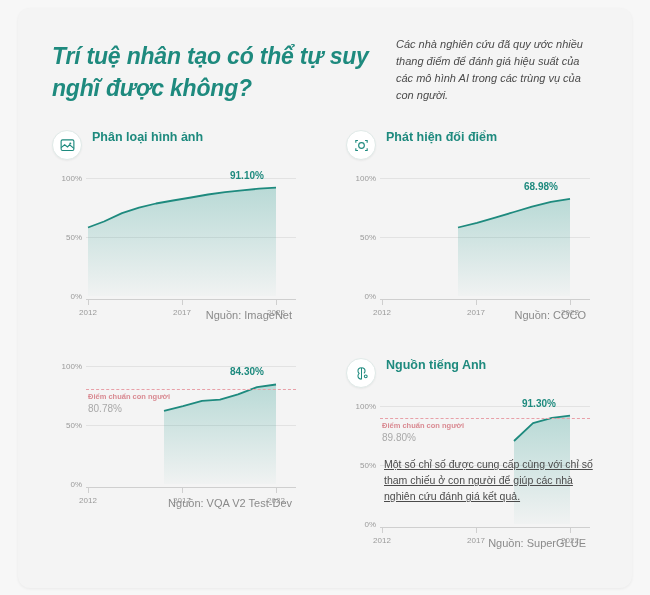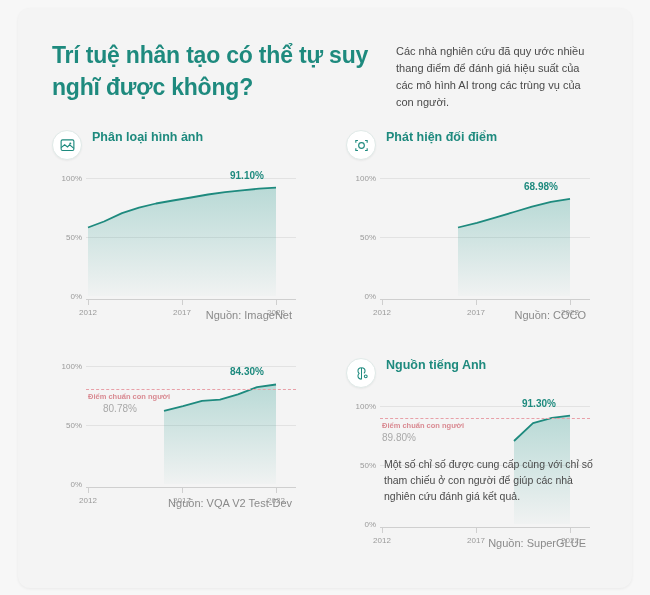--- a/index.html
+++ b/index.html
@@ -19,24 +19,25 @@
     position: absolute;
     left: 18px; top: 8px;
     width: 614px; height: 580px;
     background: #f4f4f4;
     border-radius: 12px;
     box-shadow: 0 1px 3px rgba(0,0,0,0.06);
   }
   
   .header {
     position: absolute;
-    left: 52px; top: 39px;
+    left: 52px; top: 32px;
     width: 560px;
     display: flex;
-    align-items: flex-start;
+    align-items: flex-end;
+    font-style: italic;
   }
   .title {
     width: 330px;
     font-size: 23px;
     line-height: 32px;
     font-weight: bold;
     color: #1e8a7e;
     letter-spacing: -0.2px;
   }
   .intro {
@@ -167,20 +168,21 @@
     line-height: 16px;
     color: #4a4a4a;
   }
   .note-1 {
     left: 80px; top: 112px;
     width: 210px;
   }
   .note-2 {
     left: 384px; top: 456px;
     width: 210px;
+    text-decoration: underline;
   }
 </style>
 </head>
 <body>
 
 <div id="page">
   <div class="card-bg"></div>
 
   <div class="header">
     <div class="title">Trí tuệ nhân tạo có thể tự suy nghĩ được không?</div>
@@ -285,21 +287,21 @@
                 <stop offset="0%" stop-color="#2f9c90" stop-opacity="0.30"></stop>
                 <stop offset="100%" stop-color="#2f9c90" stop-opacity="0.02"></stop>
               </linearGradient>
             </defs>
             <path d="M112,50.8 L131,46.1 L150,40.8 L168,39.6 L186,34.3 L205,27.2 L224,24.5 L224,124 L112,124 Z" fill="url(#g3)"></path>
             <path d="M112,50.8 L131,46.1 L150,40.8 L168,39.6 L186,34.3 L205,27.2 L224,24.5" fill="none" stroke="#1e8a7e" stroke-width="1.8" stroke-linejoin="round"></path>
           </svg>
         </div>
         <div class="baseline" style="top:28.7px"></div>
         <div class="baseline-label" style="left:36px; top:32px">Điểm chuẩn con người</div>
-        <div class="baseline-value" style="left:51px; top:43px">80.78%</div>
+        <div class="baseline-value" style="left:36px; top:43px">80.78%</div>
         <div class="value-label" style="left:178px; top:6px">84.30%</div>
         <div class="tickmark" style="left:36px"></div>
         <div class="tickmark" style="left:130px"></div>
         <div class="tickmark" style="left:224px"></div>
         <div class="xtick" style="left:36px">2012</div>
         <div class="xtick" style="left:130px">2017</div>
         <div class="xtick" style="left:224px">2022</div>
         <div class="source">Nguồn: VQA V2 Test-Dev</div>
       </div>
     </div>

